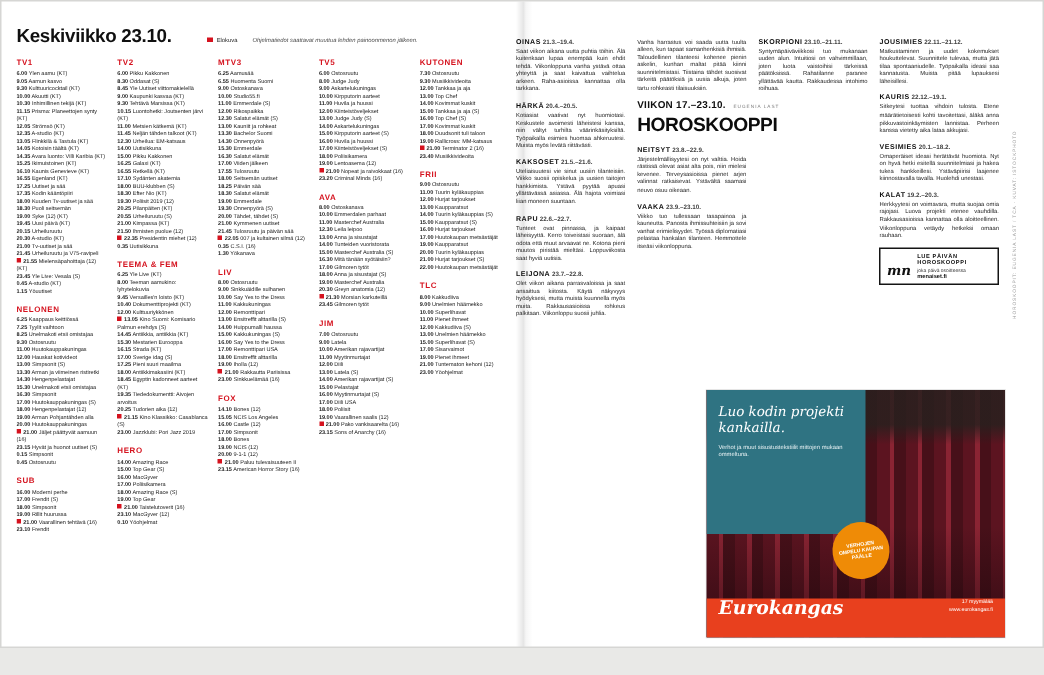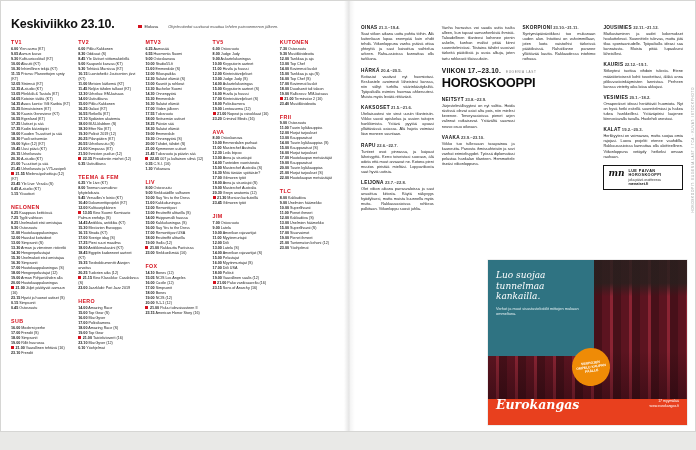--- a/index.html
+++ b/index.html
@@ -20,36 +20,36 @@
   .time{font-weight:bold;}
   .movie{display:inline-block;width:3px;height:3px;background:#d5121e;margin-right:1.5px;vertical-align:baseline;}
   .page-footer-left{position:absolute;left:10px;bottom:4px;display:flex;align-items:baseline;gap:5px;color:#333;}
   .page-num{font-size:5px;font-weight:bold;}
   .brand{font-size:3.9px;letter-spacing:1.3px;}
   .footer-url{position:absolute;right:12px;bottom:4px;font-size:4px;color:#333;letter-spacing:.3px;}
   
   .gutter{position:absolute;left:343px;top:0;width:11px;height:450px;pointer-events:none;
           background:linear-gradient(to right,rgba(0,0,0,0),rgba(0,0,0,.10) 45%,rgba(0,0,0,.04) 60%,rgba(0,0,0,0));}
   
-  .page-right{position:absolute;left:348px;top:0;width:348px;height:450px;padding:24px 14px 0 12px;box-sizing:border-box;}
+  .page-right{position:absolute;left:331px;top:0;width:348px;height:450px;padding:24px 14px 0 12px;box-sizing:border-box;}
   .horo-grid{display:flex;gap:8px;}
   .h-col{width:75px;min-width:0;}
   .h-col.c4{width:82px;}
   .sign{margin-bottom:6px;}
   .sign-h{font-size:4.7px;color:#0f0f0f;margin-bottom:1px;white-space:nowrap;}
   .sign-name{font-weight:bold;letter-spacing:.35px;}
   .sign-dates{font-weight:bold;color:#444;font-size:4.2px;}
   .sign-text{font-size:3.9px;line-height:5.1px;color:#242424;text-align:justify;margin:0;}
   .h-overflow{font-size:3.9px;line-height:5.1px;color:#242424;text-align:justify;margin:0 0 6px;}
   .title-block{margin:5px 0 7px;white-space:nowrap;position:relative;z-index:2;}
   .week-row{display:flex;align-items:baseline;gap:5px;}
   .week-label{font-size:6.6px;font-weight:bold;color:#101010;letter-spacing:.2px;}
   .byline{font-size:3.1px;letter-spacing:.7px;color:#787878;}
   .horo-title{font-size:12.8px;font-weight:800;color:#0c0c0c;letter-spacing:-.3px;margin-top:1.5px;}
-  .promo{border:1px solid #141414;padding:3px 4px;display:flex;gap:4px;align-items:flex-start;margin-top:5px;background:#fff;}
+  .promo{border:1px solid #141414;padding:3px 4px;display:flex;gap:4px;align-items:flex-end;margin-top:5px;background:#fff;}
   .promo-logo{font-family:"DejaVu Serif",serif;font-weight:bold;font-style:italic;font-size:9px;line-height:1;color:#111;}
   .promo-lines{display:flex;flex-direction:column;gap:.5px;}
   .promo-l1,.promo-l2{font-size:3.8px;font-weight:bold;letter-spacing:.4px;color:#111;}
   .promo-l3{font-size:3.3px;color:#333;}
   .promo-url{font-size:3.8px;font-weight:bold;color:#111;}
   .credit-vertical{position:absolute;right:2px;top:86px;writing-mode:vertical-rl;transform:rotate(180deg);
                    font-size:3.2px;letter-spacing:.6px;color:#9a9a9a;white-space:nowrap;}
   
   .ad{position:absolute;left:139px;top:259px;width:199px;height:165px;overflow:hidden;box-shadow:0 0 0 .5px #ddd;}
   .ad-photo{position:absolute;inset:0;background-color:#571622;
@@ -459,21 +459,21 @@
           </span>
         </div>
       </div>
     </div>
 
     <div class="credit-vertical">HOROSKOOPIT: EUGENIA LAST / TCA · KUVAT: ISTOCKPHOTO</div>
 
     <div class="ad">
       <div class="ad-photo"></div>
       <div class="ad-teal">
-        <p class="ad-headline">Luo suojaa tunnelmaa kankailla.</p>
+        <p class="ad-headline">Luo kodin projekti kankailla.</p>
         <p class="ad-body">Verhot ja muut sisustustekstiilit mittojen mukaan ommeltuna.</p>
       </div>
       <div class="ad-badge">VERHOJEN OMPELU KAUPAN PÄÄLLE</div>
       <div class="ad-strip">
         <span class="ad-brand">Eurokangas</span>
         <span class="ad-tag">
           <span>17 myymälää</span><br>
           <span>www.eurokangas.fi</span>
         </span>
       </div>

